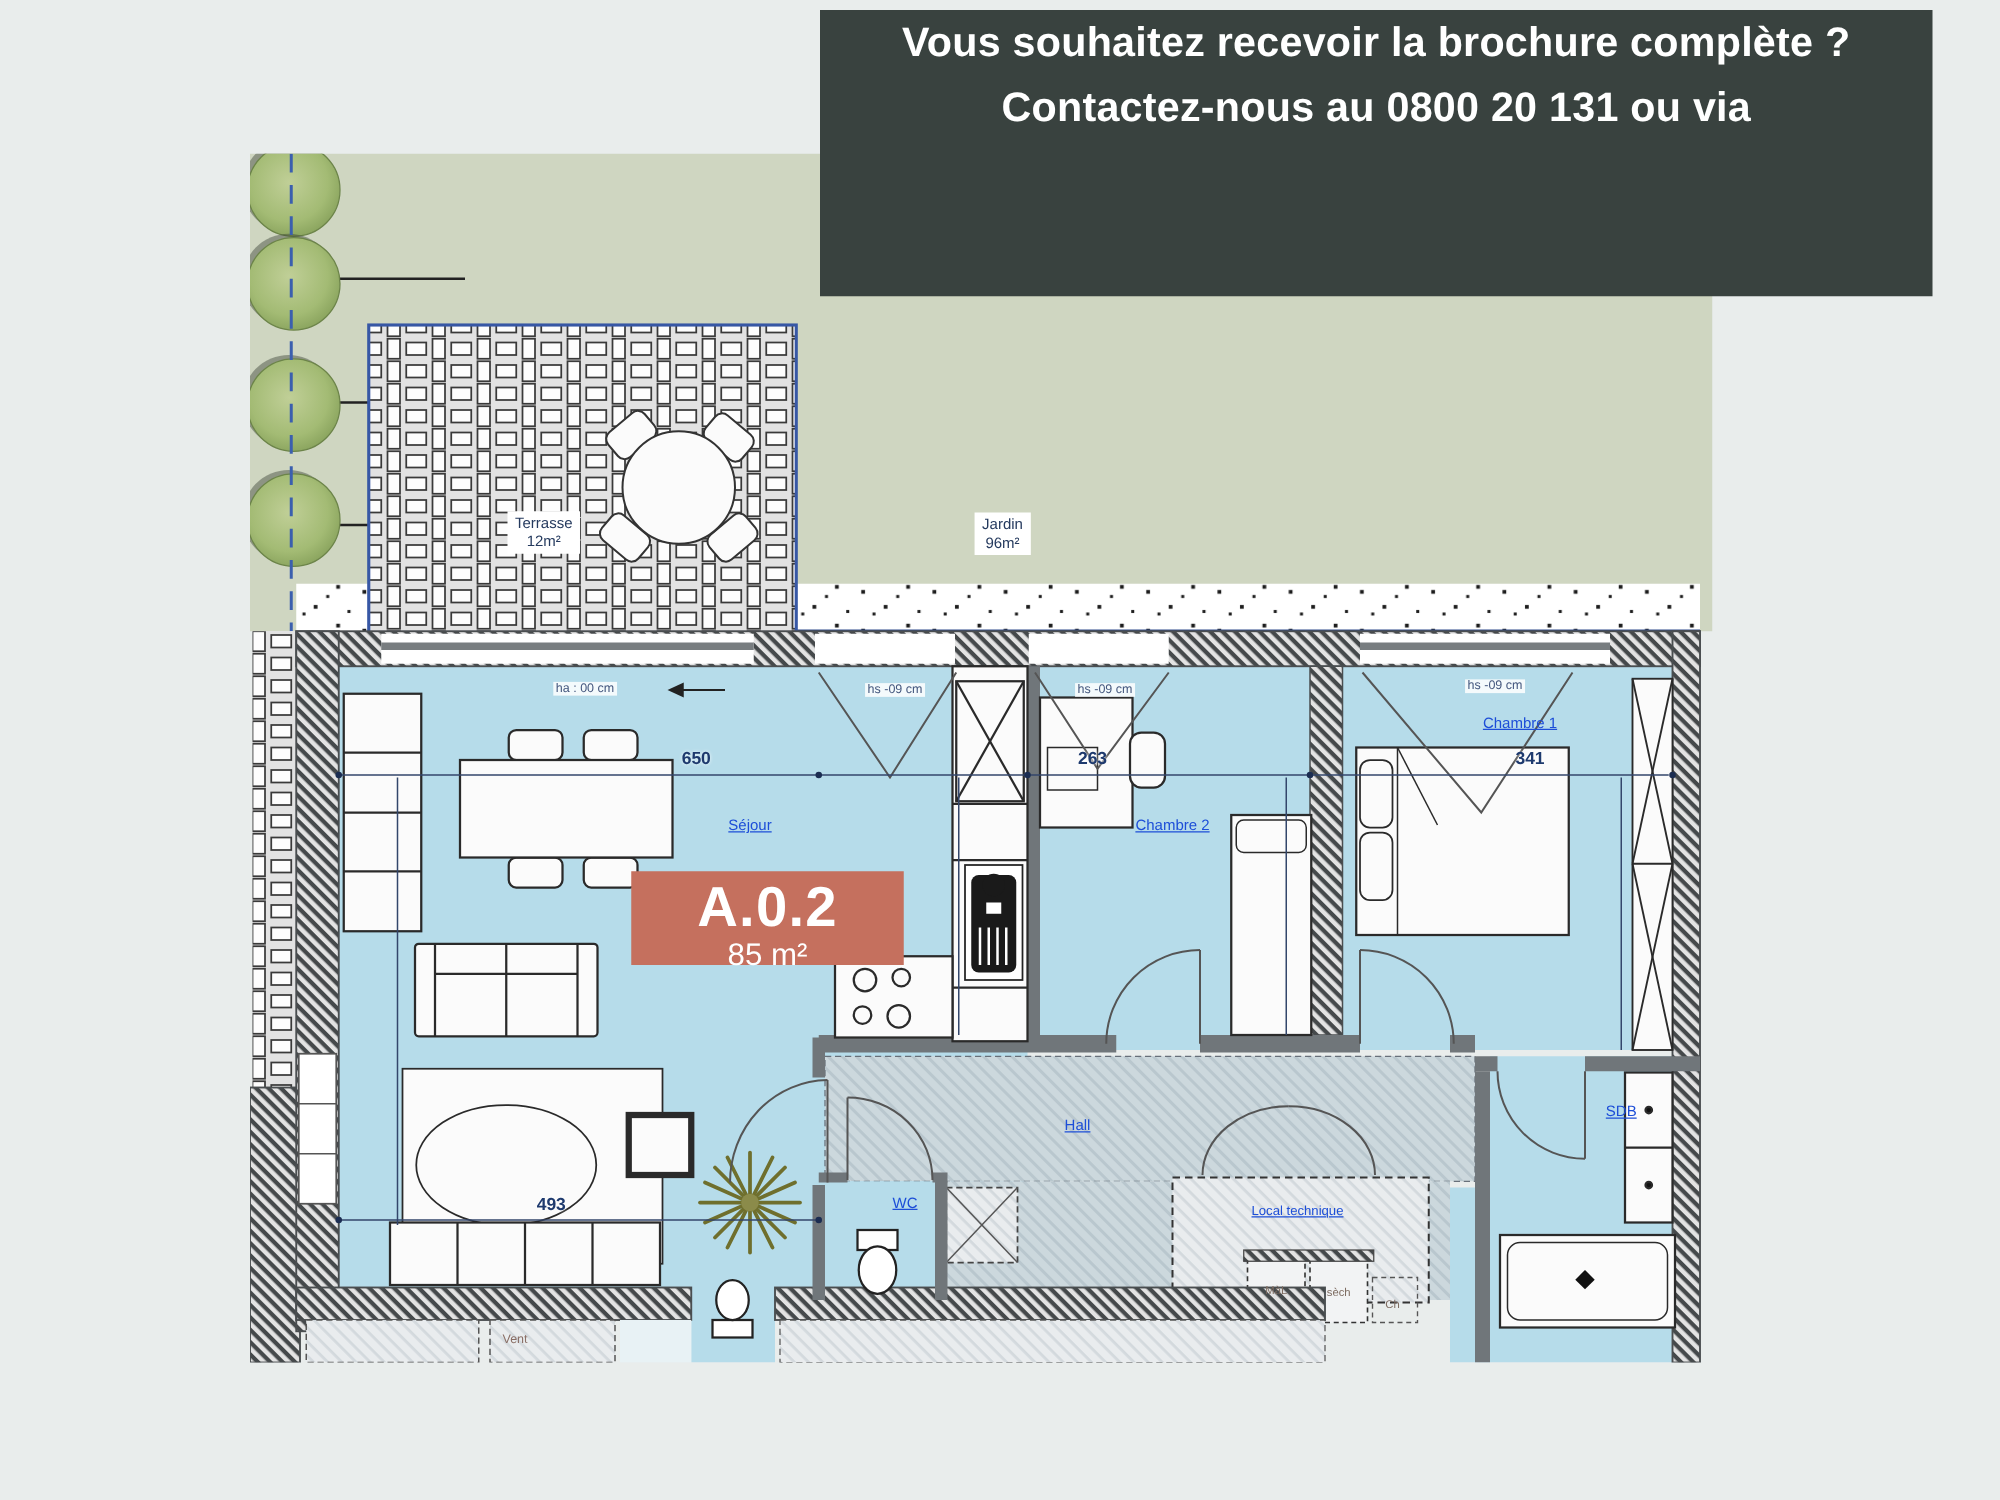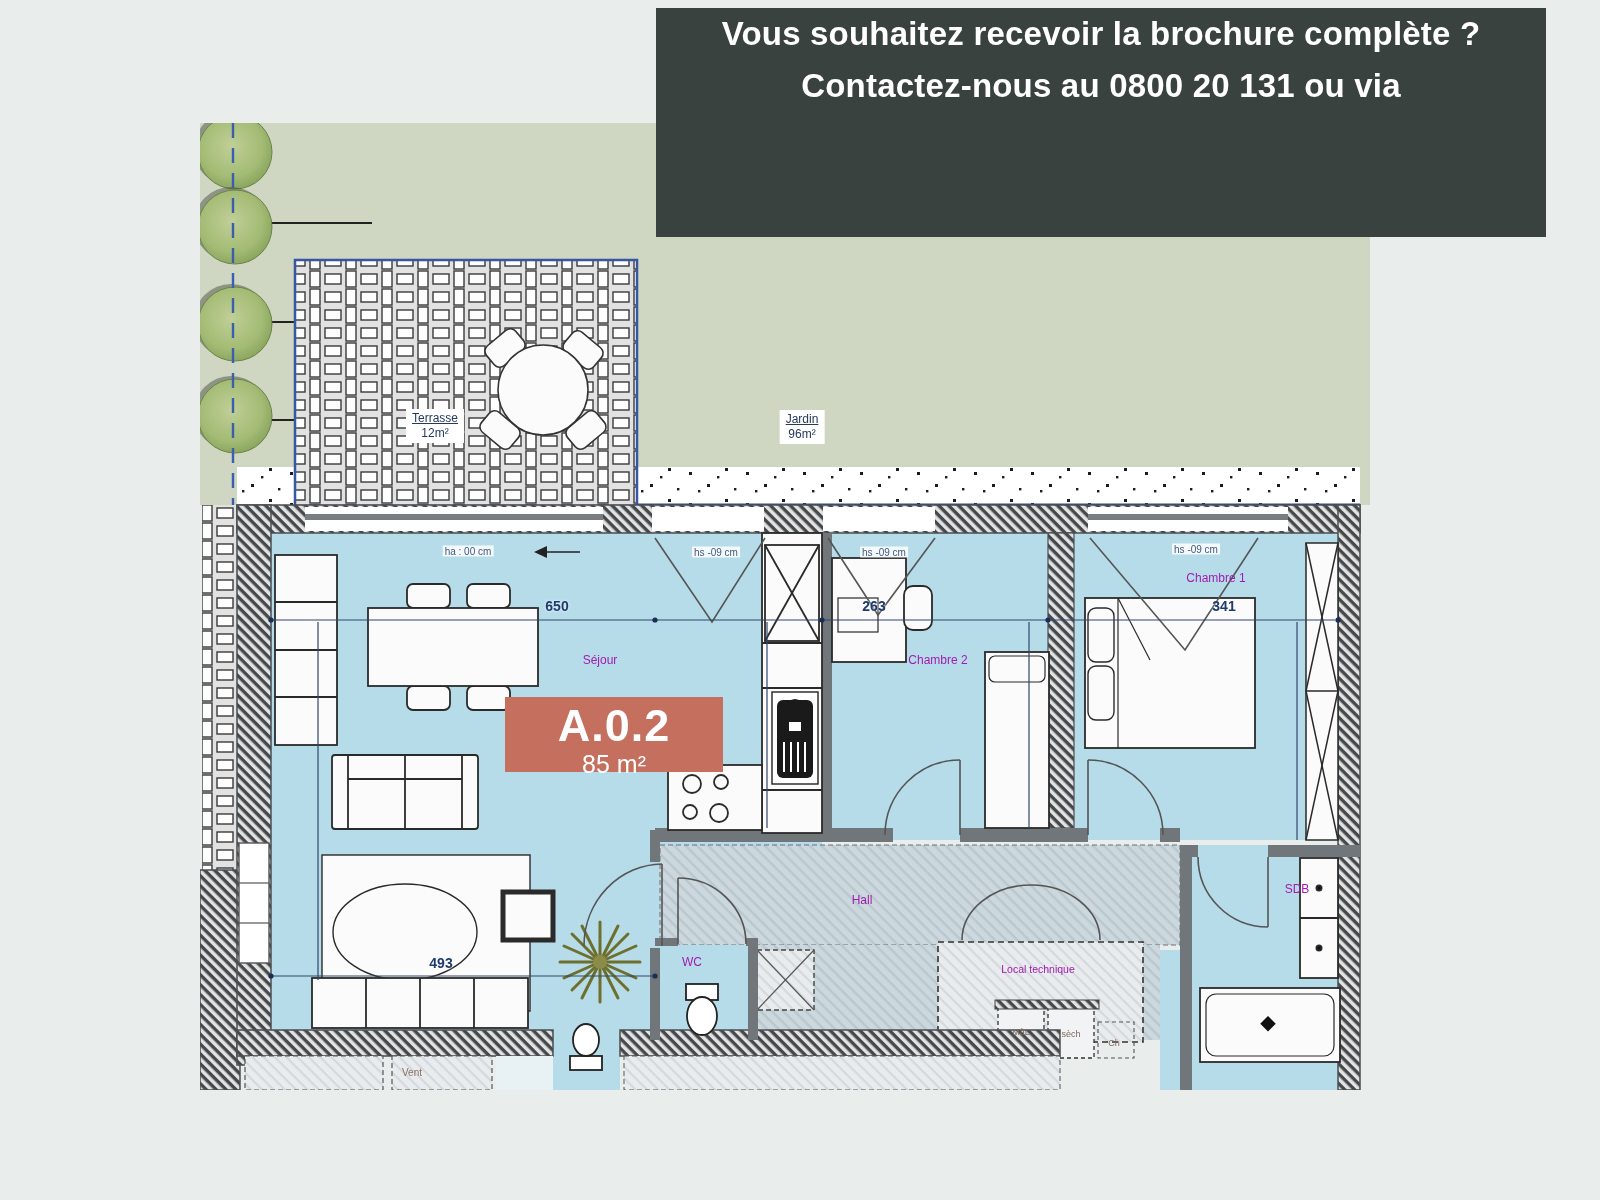--- a/index.html
+++ b/index.html
@@ -14,23 +14,23 @@
           box-sizing:border-box;letter-spacing:.2px}
 
   
   .badge{left:505px;top:697px;width:218px;height:75px;background:#c5705e;color:#fff;
          z-index:6;text-align:center;box-sizing:border-box;padding-top:6px}
   .badge .bid{font-size:45px;font-weight:700;line-height:46px;letter-spacing:1px}
   .badge .bar{font-size:25px;font-weight:400;line-height:30px}
 
   
   .ctr{transform:translate(-50%,-50%);white-space:nowrap;z-index:5}
-  .rlabel{font-size:12px;color:#a21caf;}
+  .rlabel{font-size:12px;color:#1d4ed8;text-decoration:underline}
   .outlabel{background:#ffffff;text-align:center;padding:2px 6px;font-size:12px;color:#253a5e;line-height:15px}
-  .outlabel .nm{text-decoration:underline}
+  .outlabel .nm{}
   .dim{font-size:14px;font-weight:700;color:#1e3a6e;text-shadow:0 0 3px rgba(255,255,255,.9)}
   .dimv{transform:translate(-50%,-50%) rotate(-90deg)}
   .lvl{font-size:10px;color:#44577e;background:rgba(255,255,255,.85);padding:0 2px}
   .tiny{font-size:9px;color:#7c6a5f}
   .vent{font-size:10px;color:#8a6f66}
 </style>
 </head>
 <body>
 
 <div class="page">
@@ -364,21 +364,21 @@
   </div>
   <div class="abs ctr outlabel" style="left:802px;top:427px">
     <div class="nm">Jardin</div>
     <div class="ar">96m²</div>
   </div>
 
   <div class="abs ctr rlabel" style="left:600px;top:660px">Séjour</div>
   <div class="abs ctr rlabel" style="left:938px;top:660px">Chambre 2</div>
   <div class="abs ctr rlabel" style="left:1216px;top:578px">Chambre 1</div>
   <div class="abs ctr rlabel" style="left:862px;top:900px">Hall</div>
-  <div class="abs ctr rlabel" style="left:692px;top:962px">WC</div>
+  <div class="abs ctr rlabel" style="left:724px;top:962px">WC</div>
   <div class="abs ctr rlabel" style="left:1297px;top:889px">SDB</div>
   <div class="abs ctr rlabel" style="left:1038px;top:969px;font-size:10.5px">Local technique</div>
   <div class="abs ctr vent" style="left:412px;top:1072px">Vent</div>
 
   <div class="abs ctr tiny" style="left:1021px;top:1032px">MàL</div>
   <div class="abs ctr tiny" style="left:1071px;top:1034px">sèch</div>
   <div class="abs ctr tiny" style="left:1114px;top:1043px">Ch</div>
 
   <div class="abs ctr lvl" style="left:468px;top:551px">ha : 00 cm</div>
   <div class="abs ctr lvl" style="left:716px;top:552px">hs -09 cm</div>

